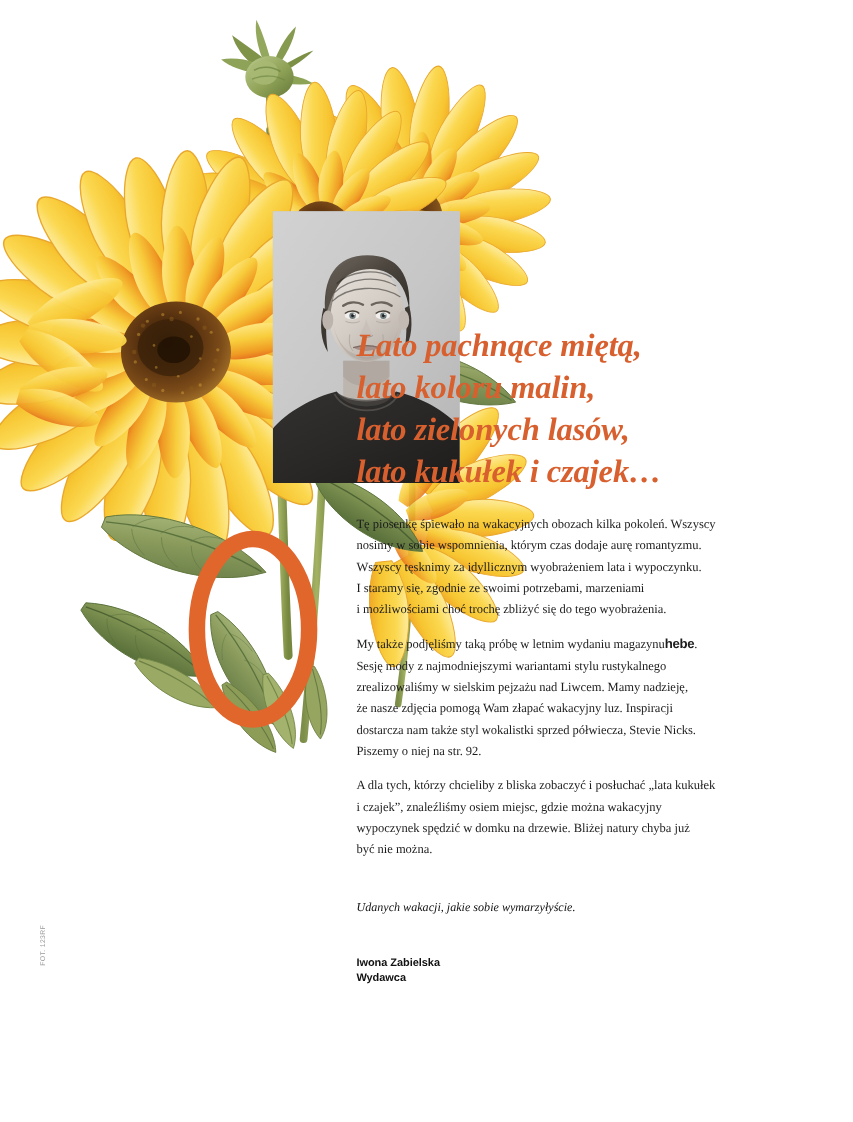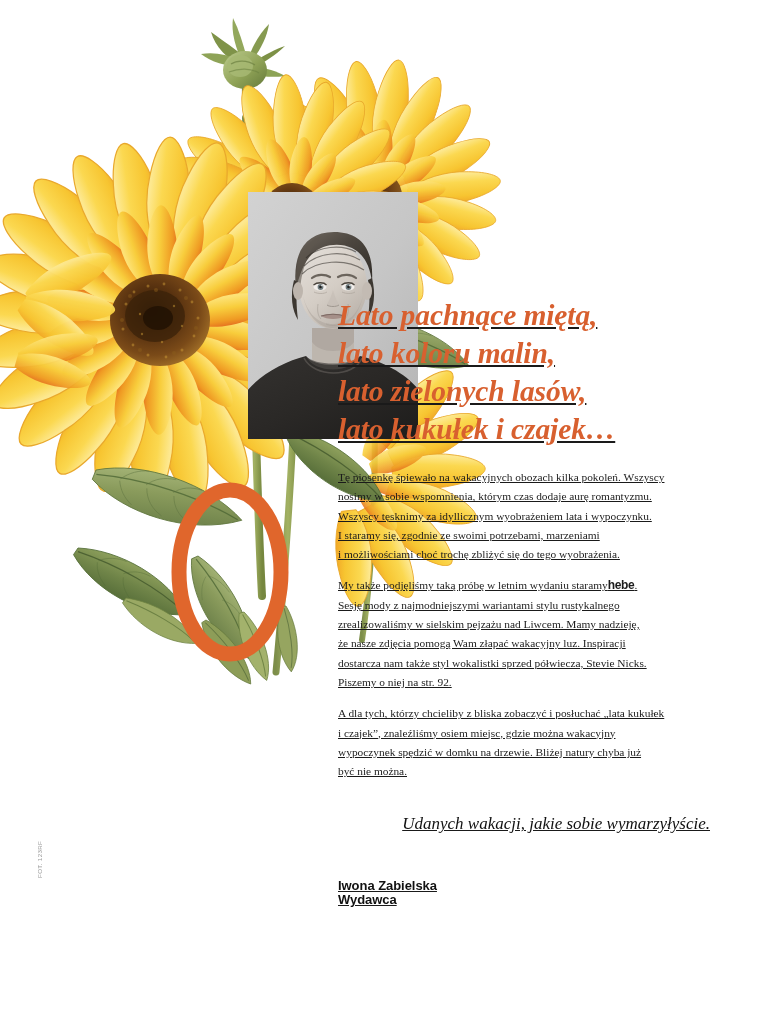--- a/index.html
+++ b/index.html
@@ -52,24 +52,23 @@
     top: 482px;
     width: 124px;
     height: 180px;
     pointer-events: none;
   }
   .dropcap-o svg { display: block; width: 100%; height: 100%; }
 
   
   .text-col {
     position: absolute;
-    left: 338px;
+    left: 324px;
     top: 296px;
     width: 372px;
-    text-decoration: underline;
   }
 
   .headline {
     font-family: "Liberation Serif", serif;
     font-style: italic;
     font-size: 29.5px;
     line-height: 38px;
     color: #d8602f;
     letter-spacing: -0.1px;
     margin: 0 0 20px 0;
@@ -95,32 +94,31 @@
     font-size: 12px;
     letter-spacing: -0.3px;
   }
 
   .signoff {
     margin-top: 28px;
   }
   .signoff-line {
     font-family: "Liberation Serif", serif;
     font-style: italic;
-    font-size: 17px;
+    font-size: 11px;
     line-height: 30px;
     color: #111111;
     margin: 0;
-    text-align: right;
   }
 
   .signature {
-    margin-top: 40px;
+    margin-top: 29px;
     font-family: "Liberation Sans", sans-serif;
     font-weight: bold;
-    font-size: 13px;
+    font-size: 10px;
     line-height: 13.4px;
     color: #111111;
     letter-spacing: -0.05px;
   }
   .signature div { margin: 0; }
 
   
   .photo-credit {
     position: absolute;
     left: 36px;
@@ -805,21 +803,21 @@
 lato kukułek i czajek…</h1>
 
     <div class="body-block">
 
       <p class="body-p">Tę piosenkę śpiewało na wakacyjnych obozach kilka pokoleń. Wszyscy
 nosimy w sobie wspomnienia, którym czas dodaje aurę romantyzmu.
 Wszyscy tęsknimy za idyllicznym wyobrażeniem lata i wypoczynku.
 I staramy się, zgodnie ze swoimi potrzebami, marzeniami
 i możliwościami choć trochę zbliżyć się do tego wyobrażenia.</p>
 
-      <p class="body-p"><span>My także podjęliśmy taką próbę w letnim wydaniu staramy</span><span class="brand">hebe</span><span>.
+      <p class="body-p"><span>My także podjęliśmy taką próbę w letnim wydaniu magazynu</span><span class="brand">hebe</span><span>.
 Sesję mody z najmodniejszymi wariantami stylu rustykalnego
 zrealizowaliśmy w sielskim pejzażu nad Liwcem. Mamy nadzieję,
 że nasze zdjęcia pomogą Wam złapać wakacyjny luz. Inspiracji
 dostarcza nam także styl wokalistki sprzed półwiecza, Stevie Nicks.
 Piszemy o niej na str. 92.</span></p>
 
 
       <p class="body-p">A dla tych, którzy chcieliby z bliska zobaczyć i posłuchać „lata kukułek
 i czajek”, znaleźliśmy osiem miejsc, gdzie można wakacyjny
 wypoczynek spędzić w domku na drzewie. Bliżej natury chyba już

